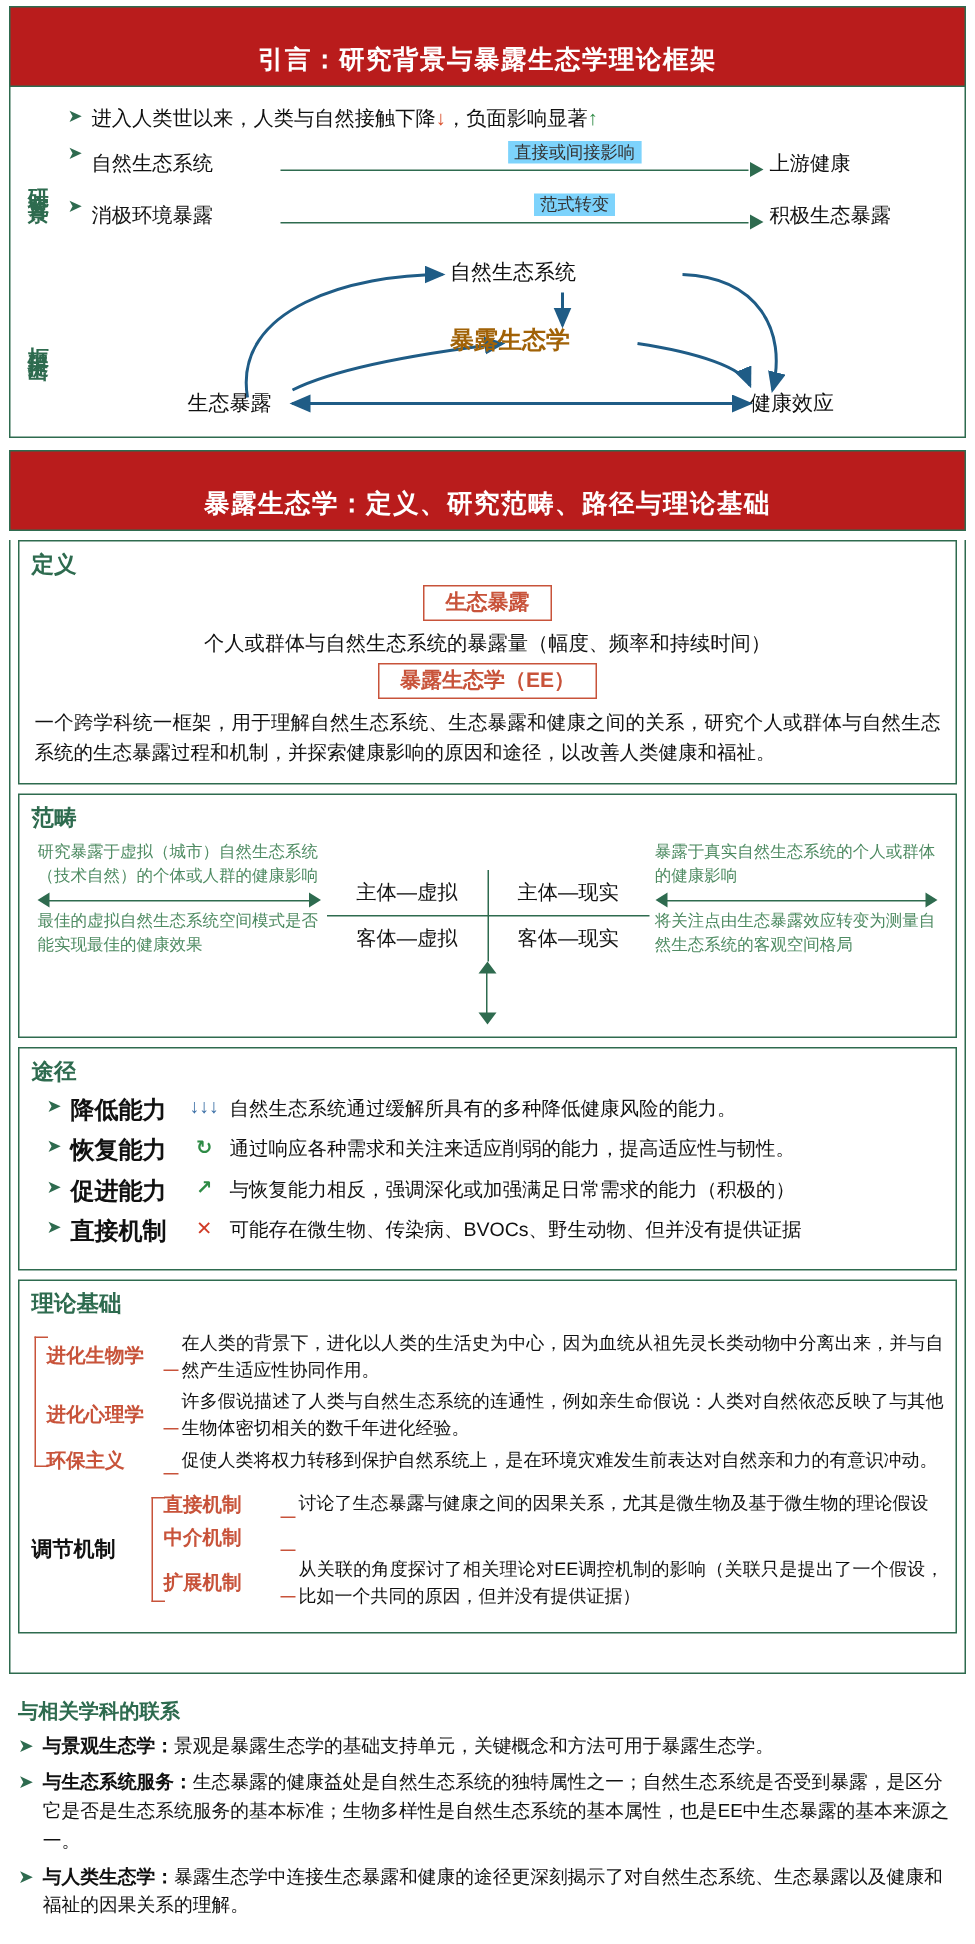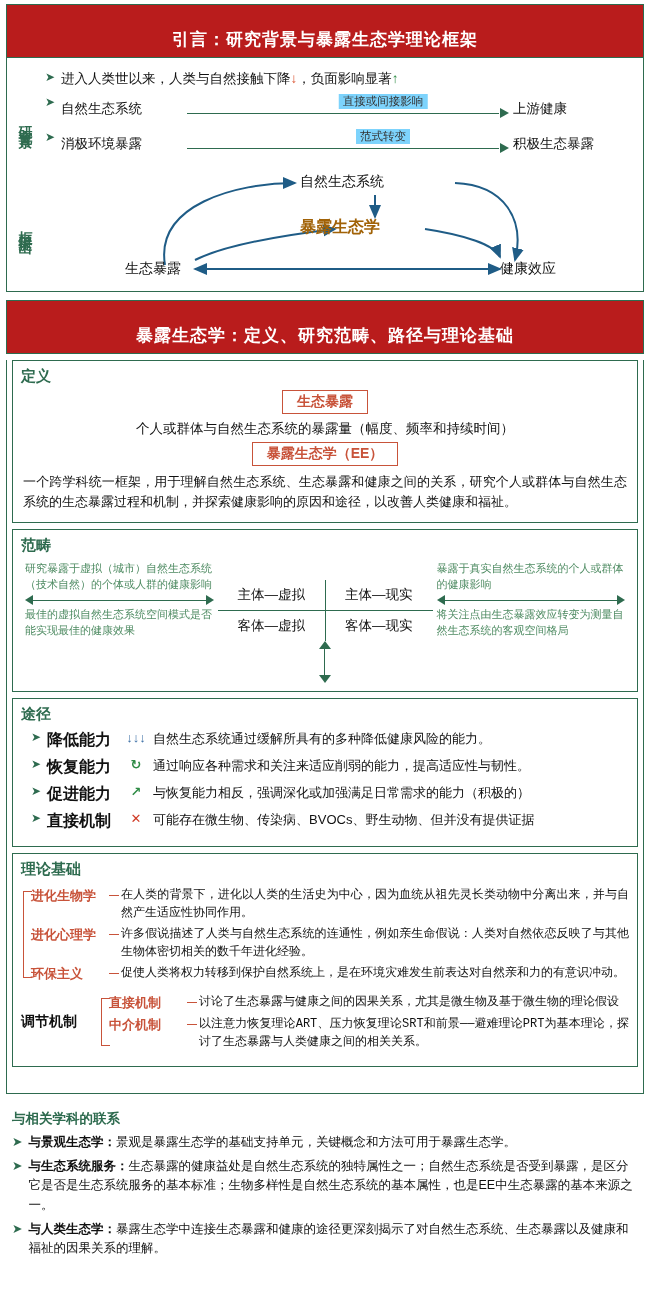--- a/index.html
+++ b/index.html
@@ -111,21 +111,21 @@
 
   
   .theory-row{display:flex;align-items:stretch;margin:4px 0;}
   .th-left{width:78px;flex:none;display:flex;align-items:center;font-size:14px;font-weight:bold;}
   .th-brace{width:10px;flex:none;position:relative;}
   .th-brace:before{
     content:"";position:absolute;left:2px;top:8px;bottom:8px;width:8px;
     border:1px solid #c8533a;border-right:none;
   }
   .th-items{flex:1;}
-  .th-item{display:flex;align-items:flex-start;margin:3px 0;font-family:Liberation Mono, monospace;}
+  .th-item{display:flex;align-items:center;margin:3px 0;}
   .th-name{width:78px;flex:none;color:#c8533a;font-weight:bold;font-size:13px;padding-top:1px;}
   .th-dash{width:12px;flex:none;position:relative;}
   .th-dash:before{content:"";position:absolute;left:0;right:2px;top:9px;height:1px;background:#c8533a;}
   .th-desc{flex:1;font-size:12px;line-height:1.5;text-align:justify;}
 
   
   .disc-head{font-size:13.5px;font-weight:bold;color:#2e6b4f;margin:6px 2px 2px 2px;}
   .disc-item{display:flex;align-items:flex-start;font-size:12.5px;margin:5px 2px;line-height:1.55;}
   .disc-item .arw{color:#2e6b4f;margin-right:6px;}
   .disc-item b{font-weight:bold;}
@@ -321,21 +321,25 @@
           <div class="th-brace"></div>
           <div class="th-items">
             <div class="th-item">
               <div class="th-name">直接机制</div>
               <div class="th-dash"></div>
               <div class="th-desc">讨论了生态暴露与健康之间的因果关系，尤其是微生物及基于微生物的理论假设</div>
             </div>
             <div class="th-item">
               <div class="th-name">中介机制</div>
               <div class="th-dash"></div>
-              <div class="th-desc">以注意力恢复理论ART、压力恢复理论SRT和前景——避难理论PRT为基本理论，探讨了生态暴露与人类健康之间的相关关系。</div>
+            </div>
+            <div class="th-item">
+              <div class="th-name">扩展机制</div>
+              <div class="th-dash"></div>
+              <div class="th-desc">从关联的角度探讨了相关理论对EE调控机制的影响（关联只是提出了一个假设，比如一个共同的原因，但并没有提供证据）</div>
             </div>
           </div>
         </div>
 
       </div>
 
     </div>
   </div>
 
   <div class="section">

